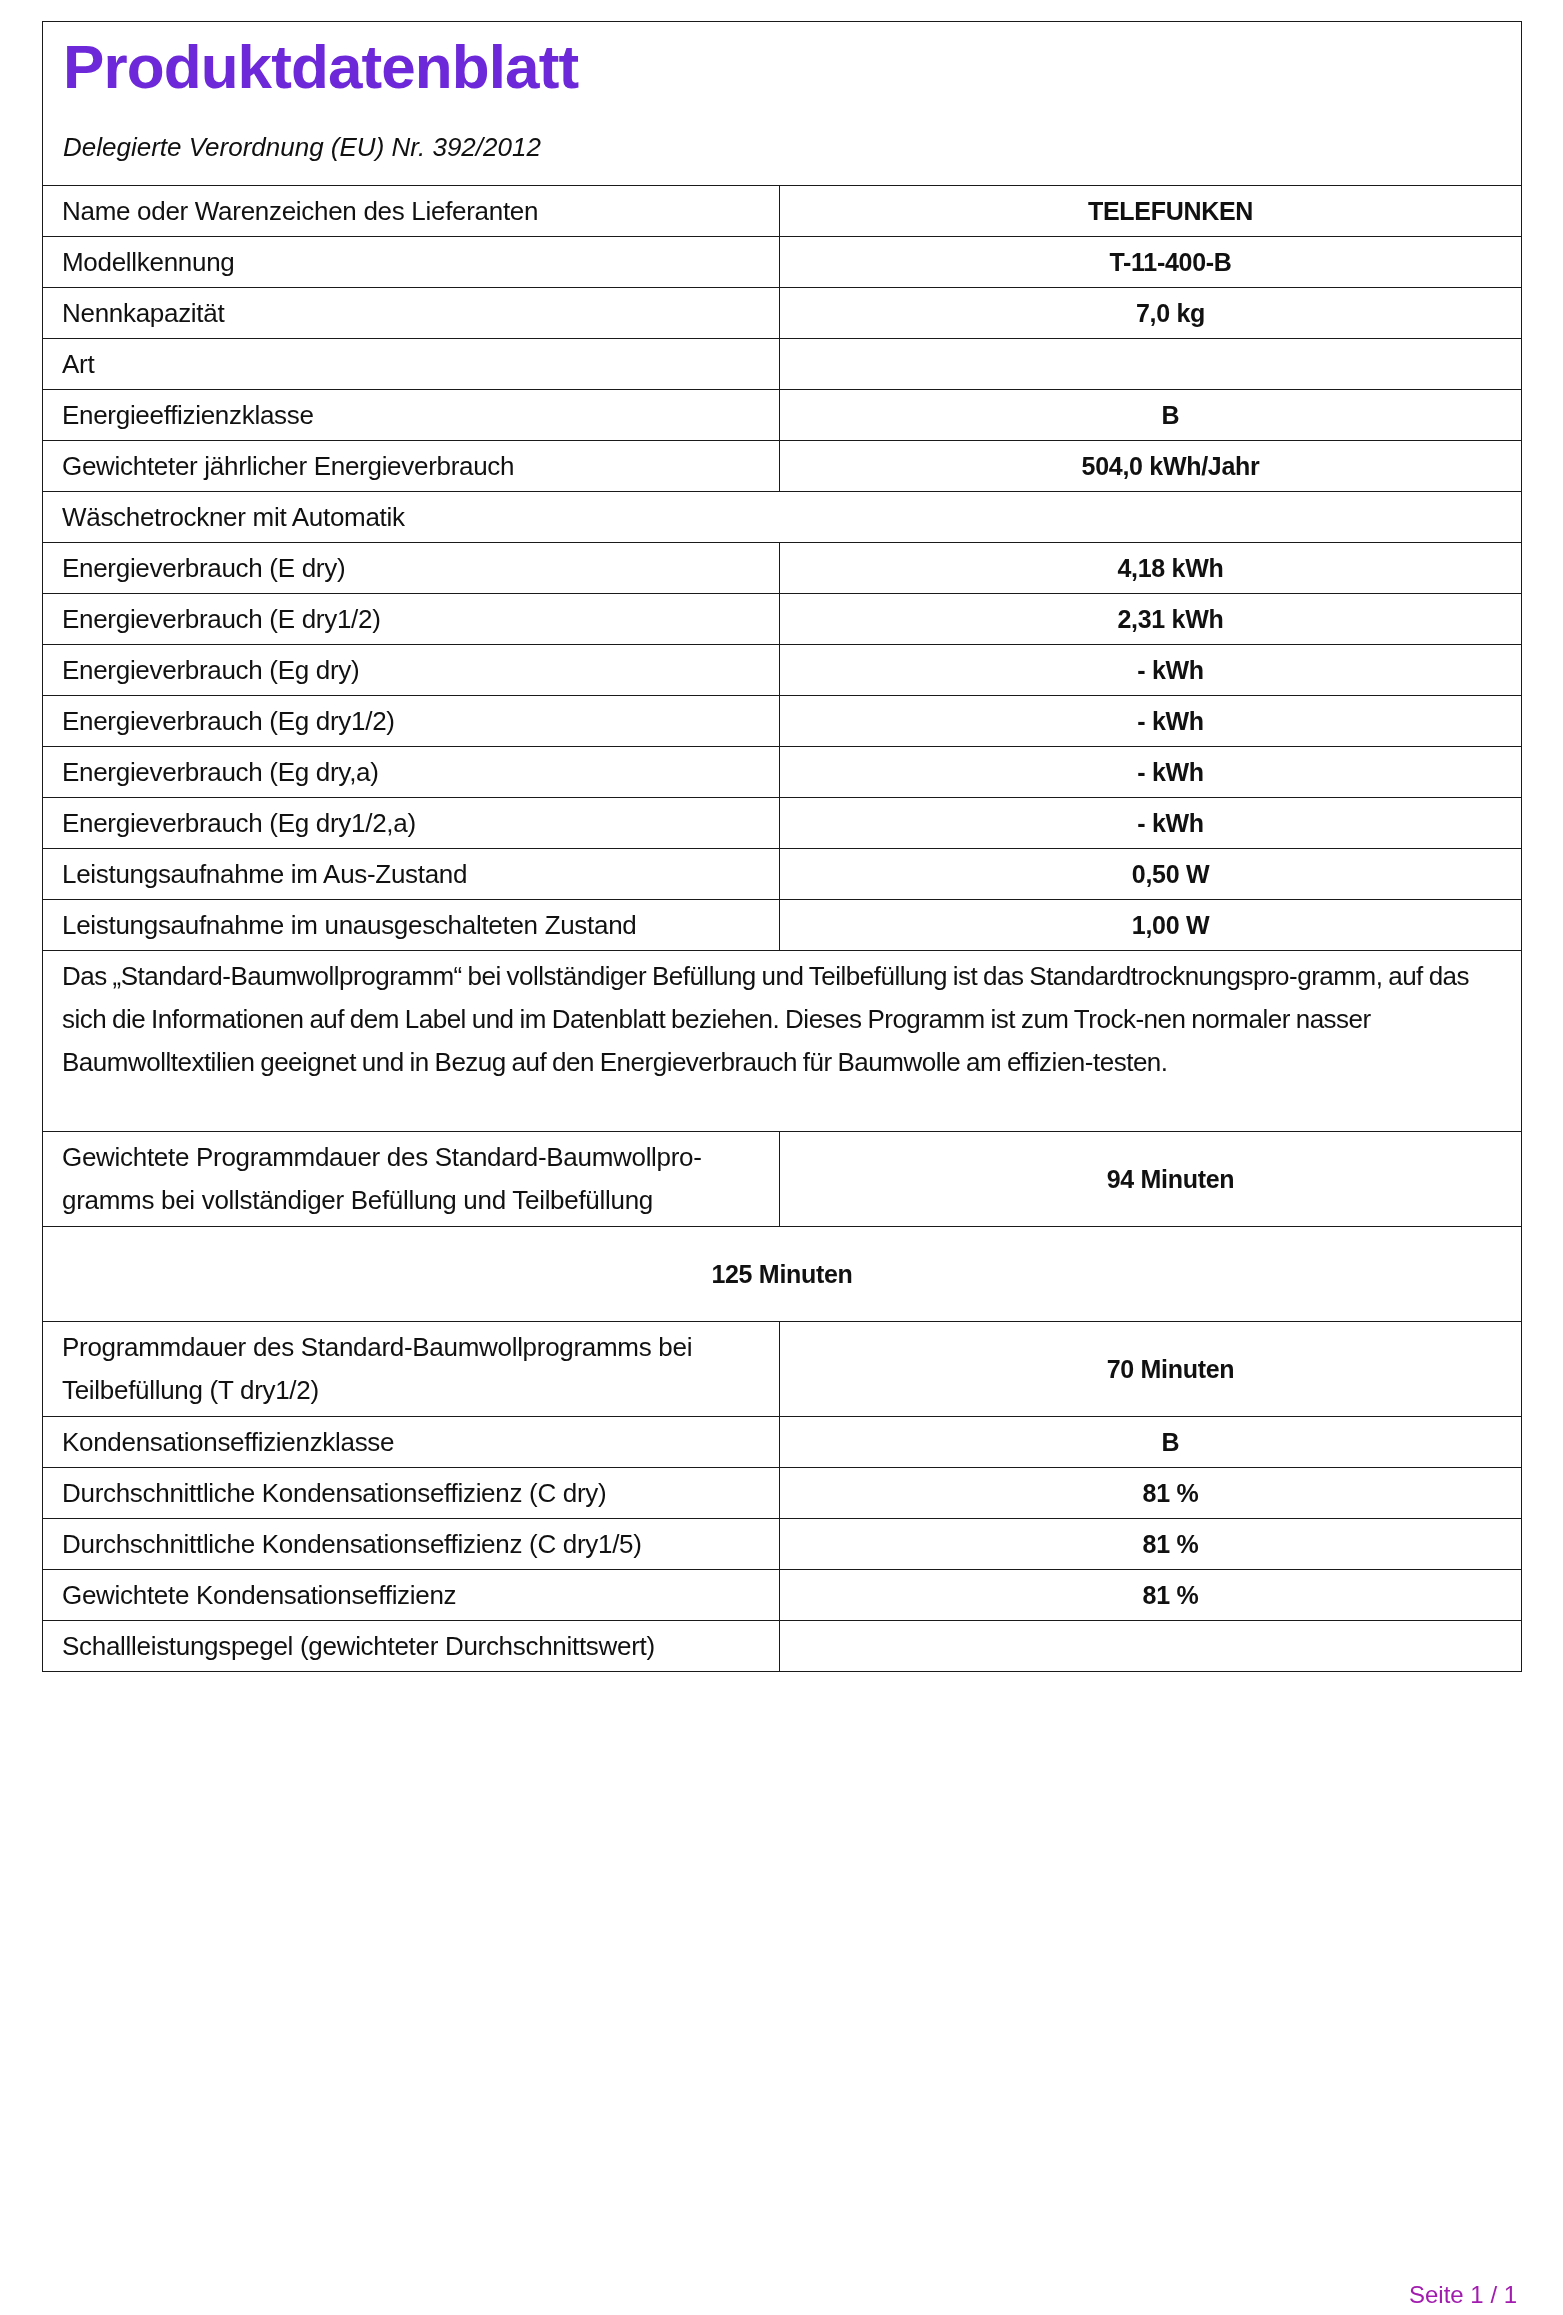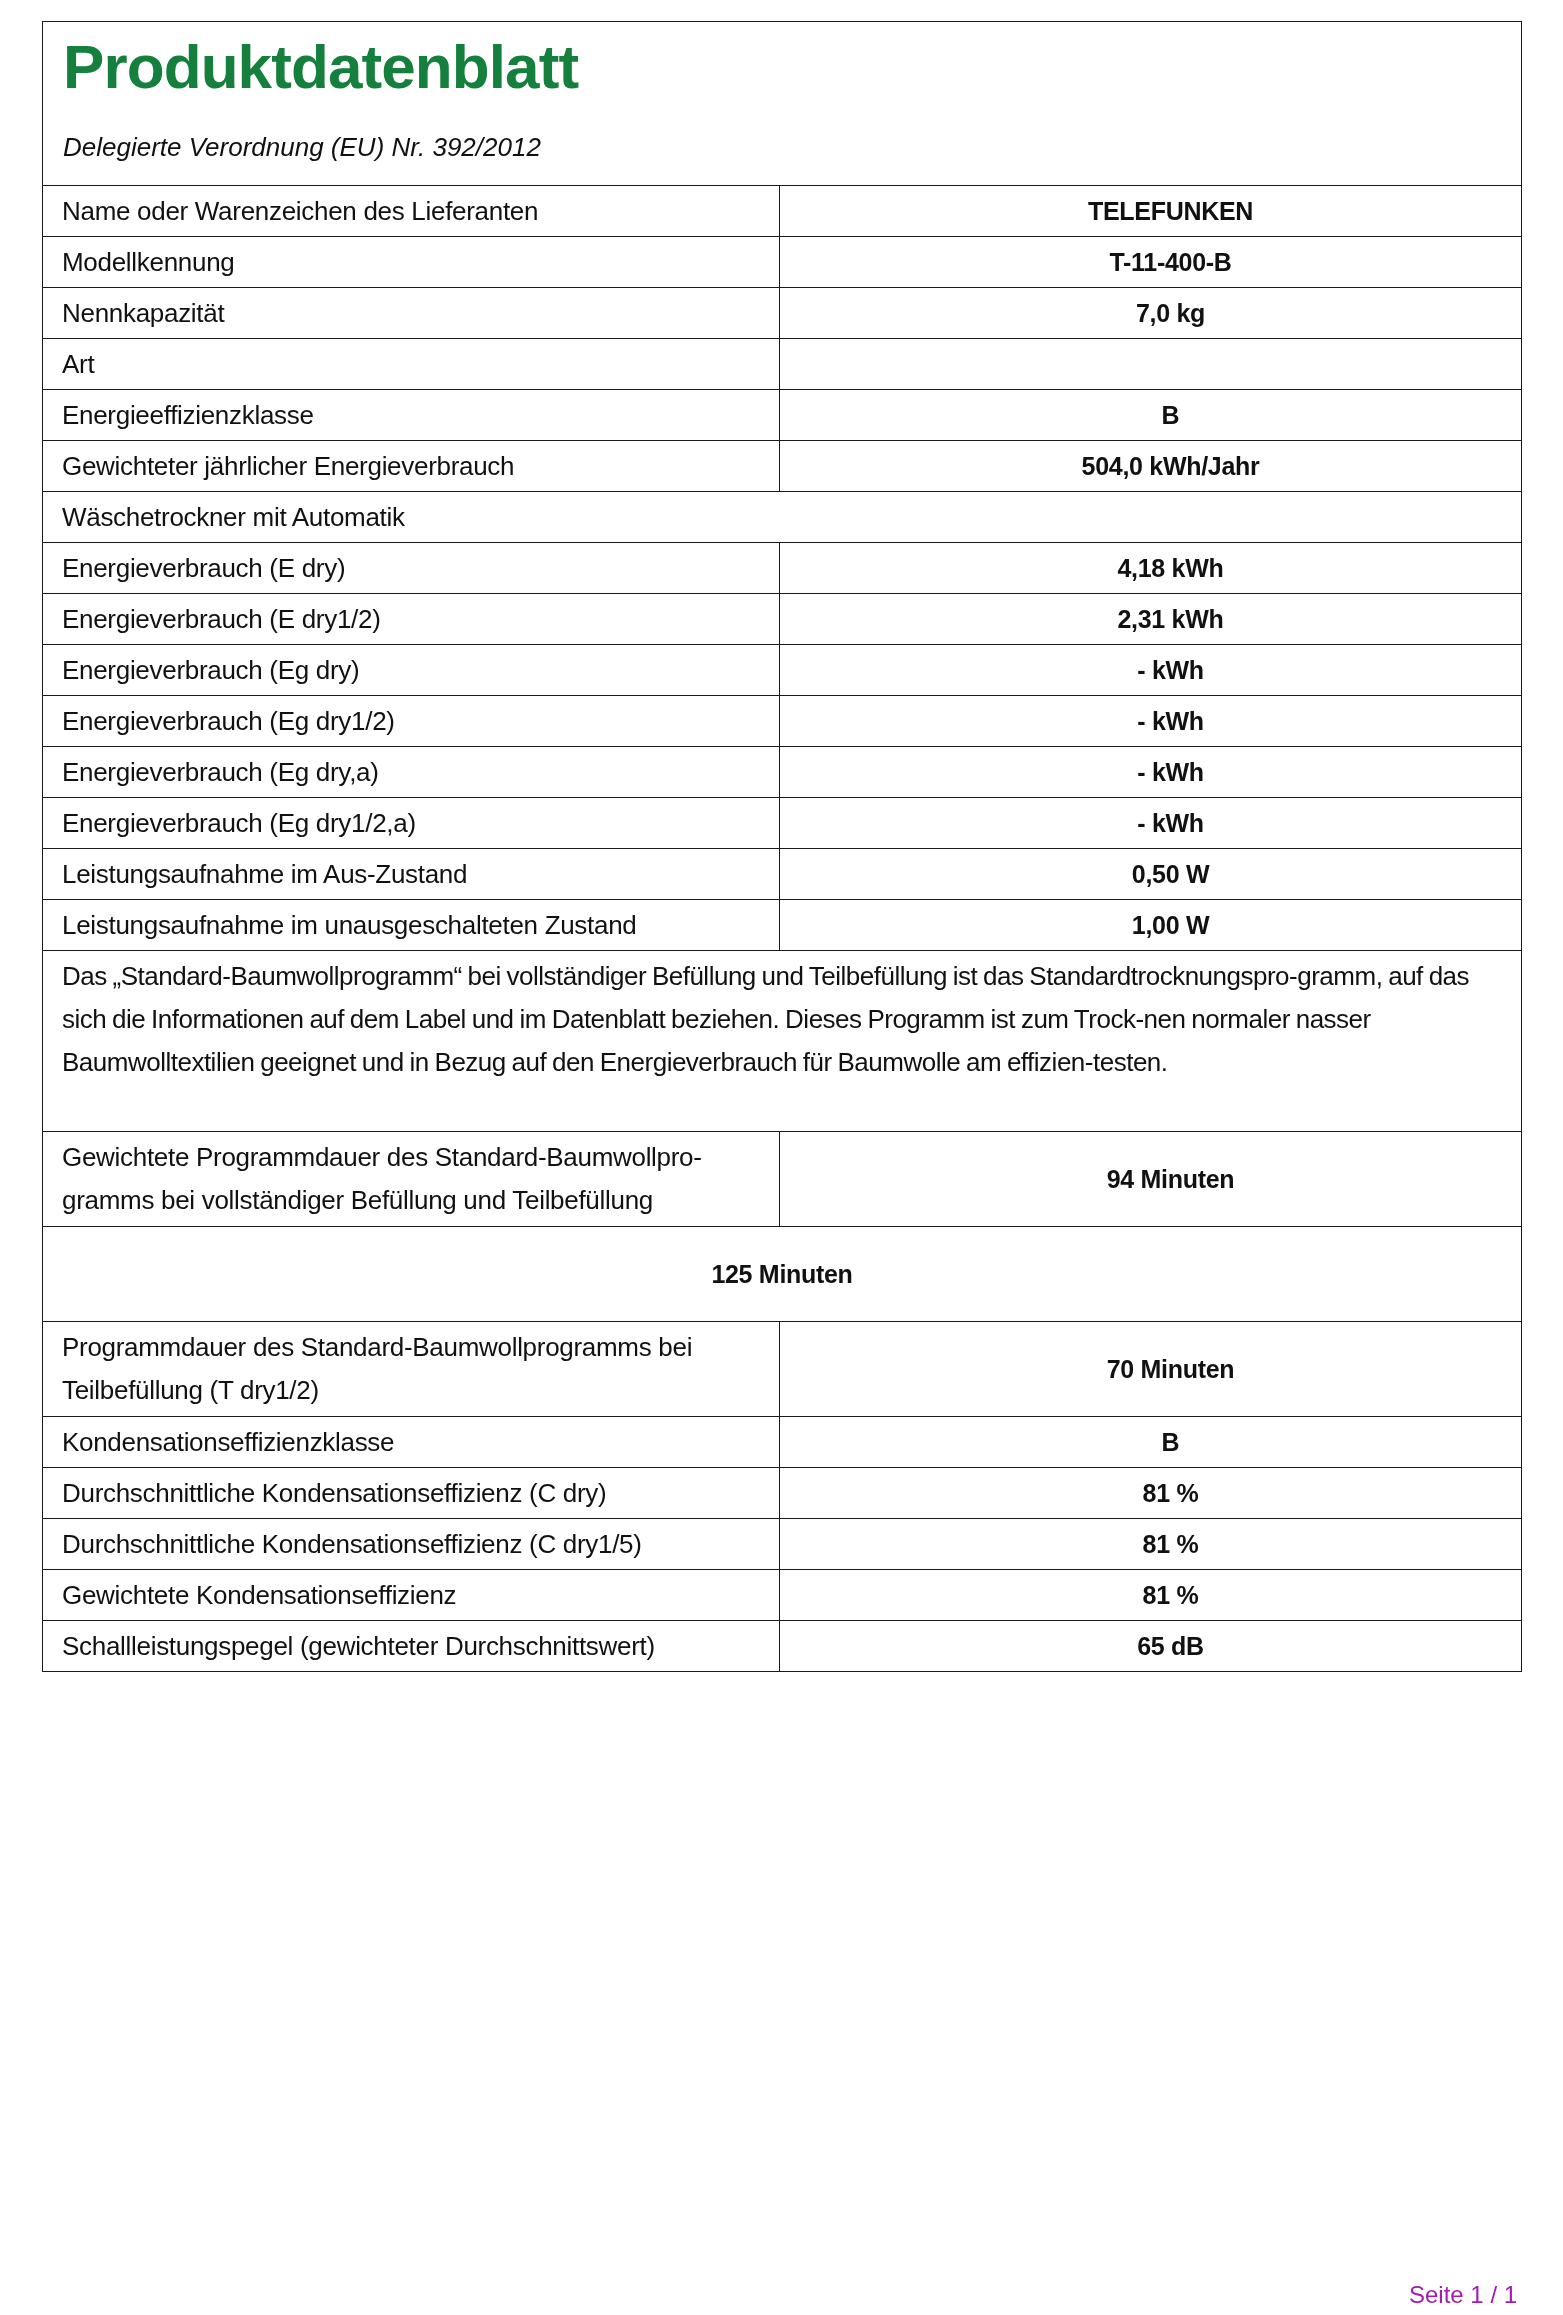--- a/index.html
+++ b/index.html
@@ -2,21 +2,21 @@
 <html style="font-size:14.5px"><head>
 <meta charset="utf-8">
 <style>
   html, body { margin: 0; padding: 0; background: #ffffff; }
   body { width: 1563px; height: 2316px; position: relative; overflow: hidden;
          font-family: "Liberation Sans", sans-serif; color: #111111; }
   .sheet { position: absolute; left: 42px; top: 21px; width: 1480px;
            border: 1.8px solid #1a1a1a; border-bottom: none; box-sizing: border-box; }
   .header { height: 163px; border-bottom: 1.8px solid #1a1a1a; position: relative; }
   .title { position: absolute; left: 20px; top: 9px; font-size: 62px; font-weight: bold;
-           color: #15803d; letter-spacing: -0.9px; }
+           color: #6d28d9; letter-spacing: -0.9px; }
   .subtitle { position: absolute; left: 20px; top: 110px; font-size: 26px; color: #111; font-style: italic; }
   .row { display: flex; border-bottom: 1.8px solid #1a1a1a; box-sizing: border-box; gap: 40px; }
   .row.h1 { height: 51px; }
   .row.h2 { height: 95px; }
   .cell-label { width: 737px; border-right: 1.8px solid #1a1a1a; box-sizing: border-box;
                 padding-left: 19px; display: flex; align-items: center;
                 font-size: 26px; line-height: 43px; letter-spacing: -0.3px; }
   .row.h2 .cell-label { align-items: flex-start; padding-top: 3.6px; }
   .cell-value { flex: 1; display: flex; align-items: center; justify-content: center;
                 font-size: 25px; font-weight: bold; letter-spacing: -0.3px; }
@@ -122,18 +122,17 @@
   <div class="row h1">
     <div class="cell-label">Durchschnittliche Kondensationseffizienz (C dry1/5)</div>
     <div class="cell-value">81 %</div>
   </div>
   <div class="row h1">
     <div class="cell-label">Gewichtete Kondensationseffizienz</div>
     <div class="cell-value">81 %</div>
   </div>
   <div class="row h1">
     <div class="cell-label">Schallleistungspegel (gewichteter Durchschnittswert)</div>
-    <div class="cell-value">65 dB</div>
   </div>
 </div>
 
 <div class="footer">Seite 1 / 1</div>
 
 
 </body></html>

